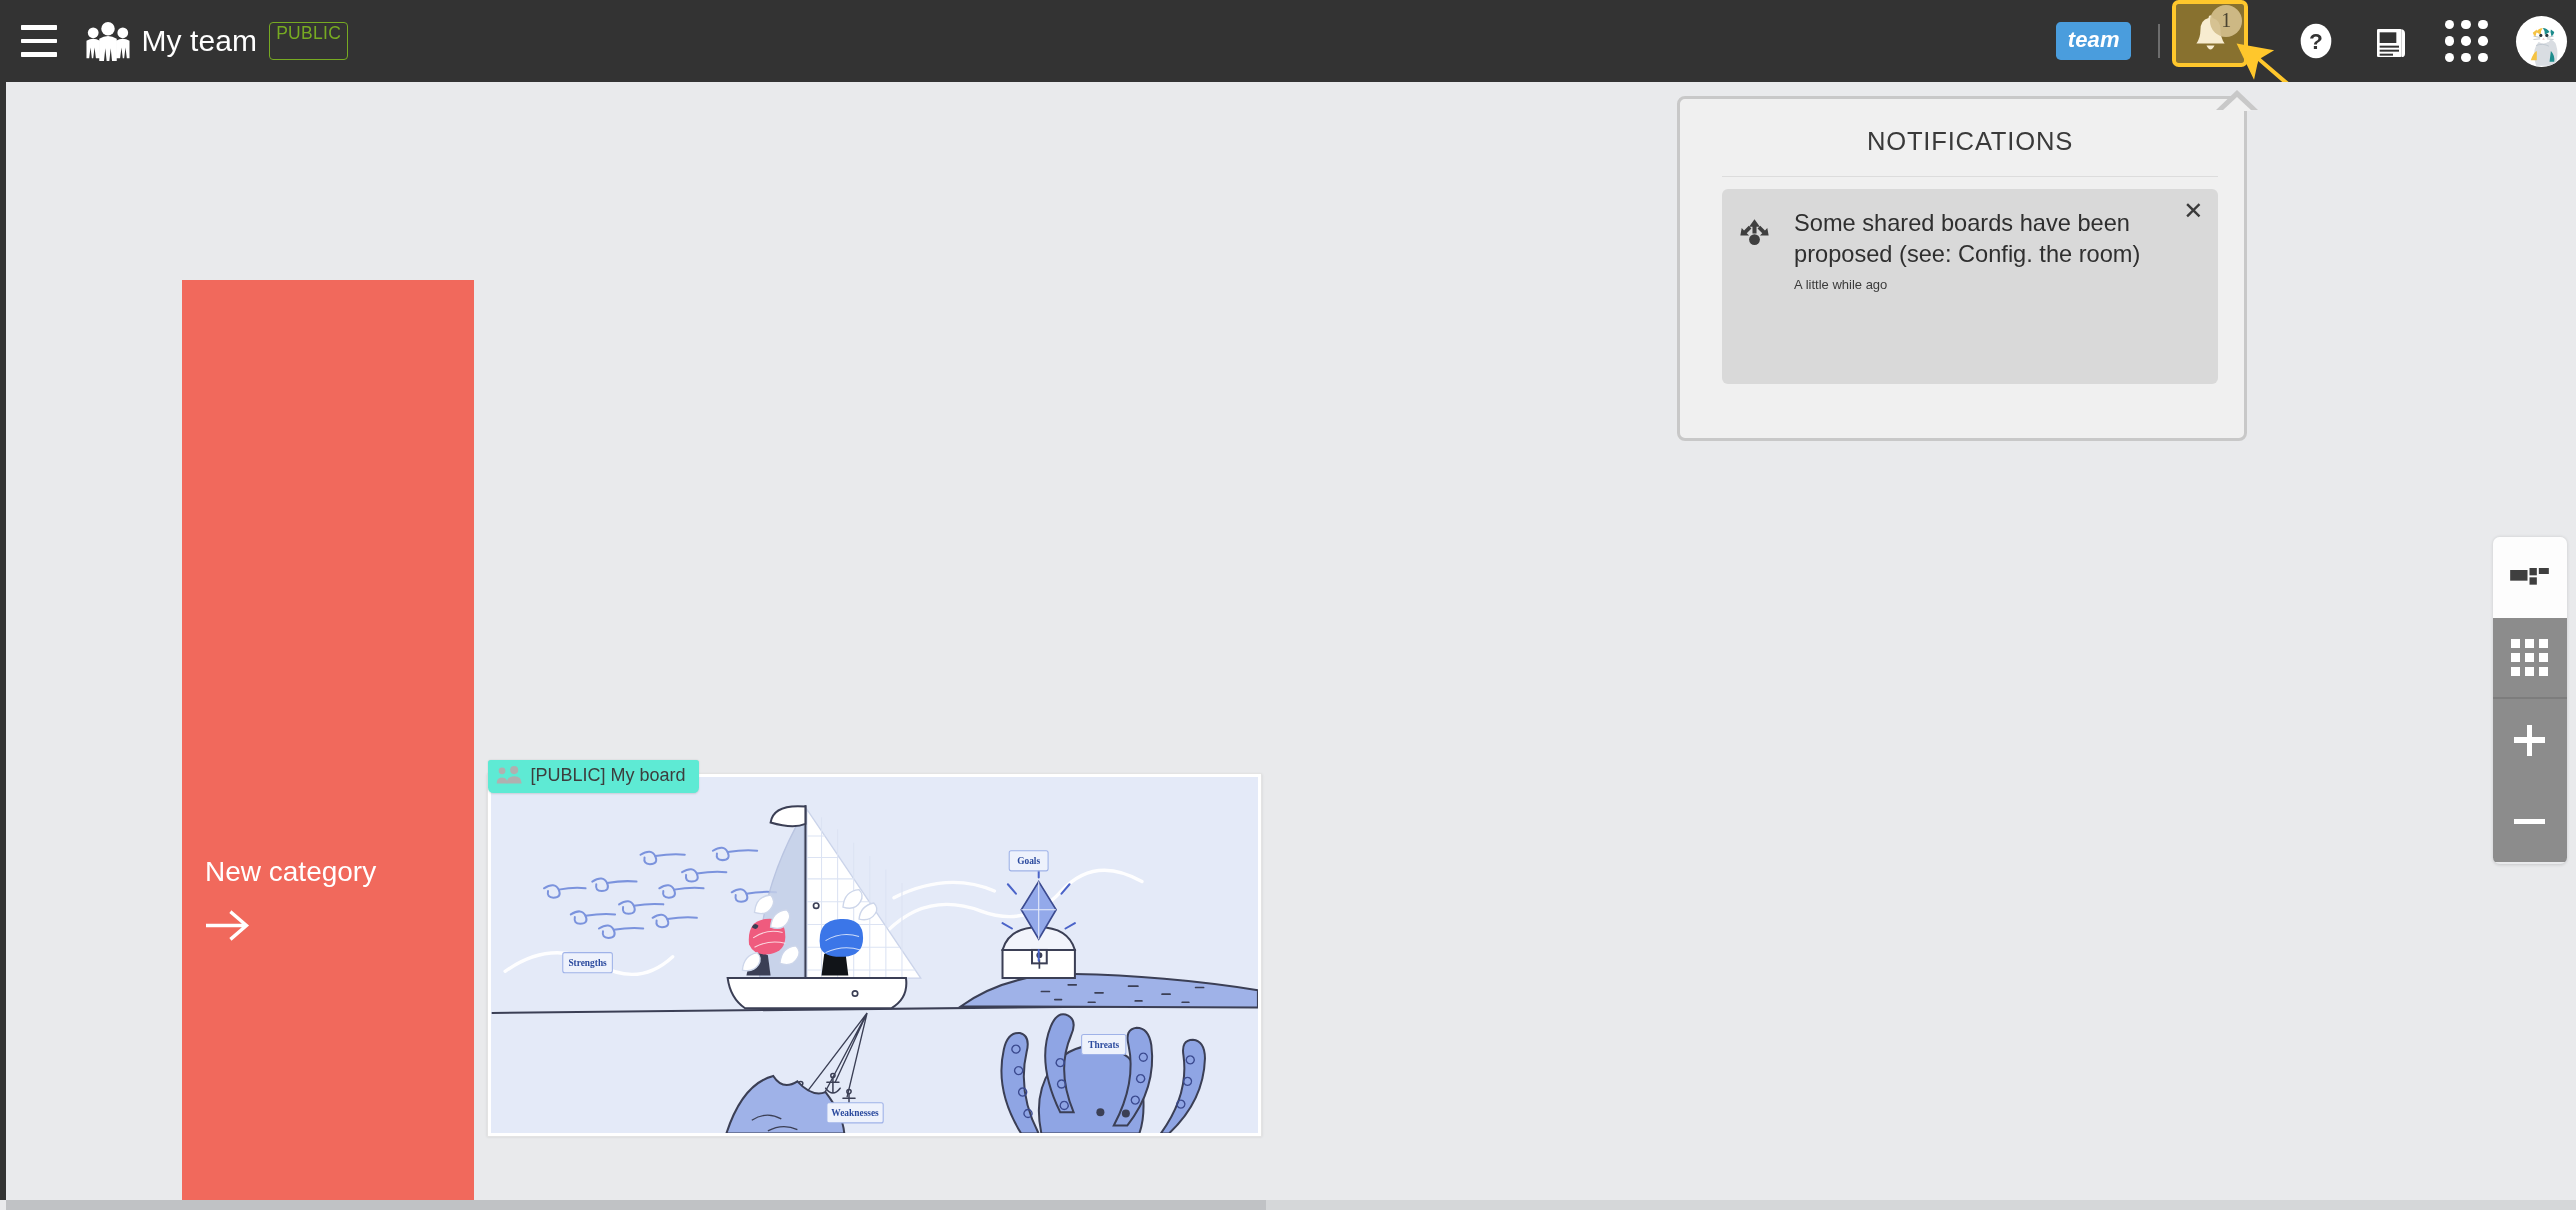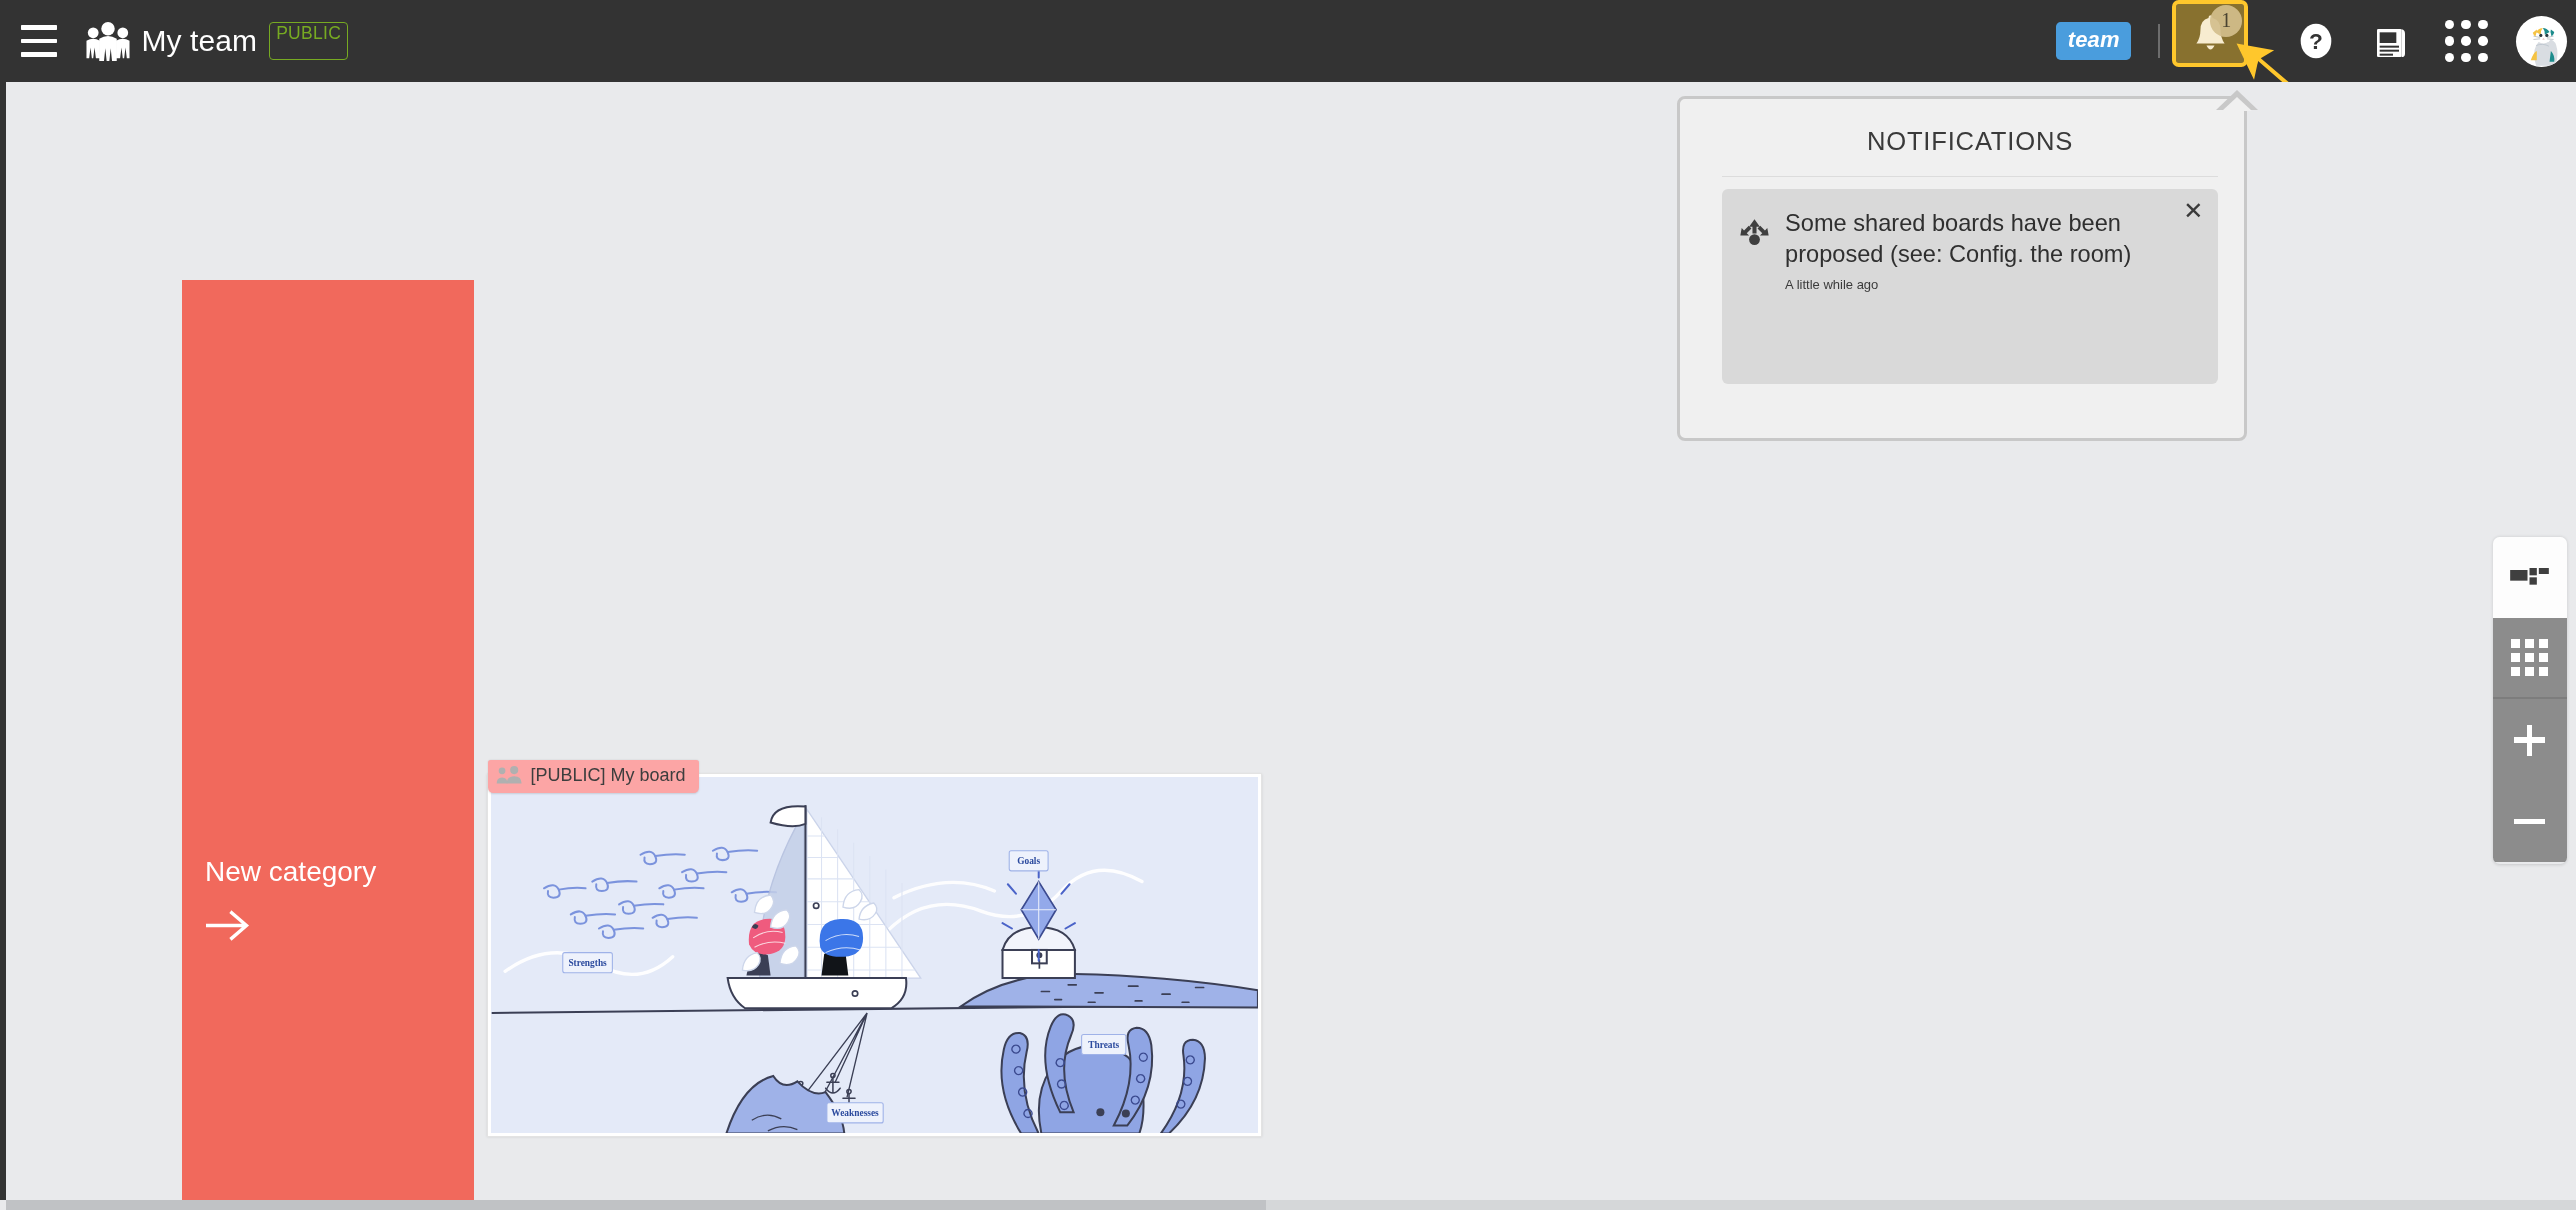--- a/index.html
+++ b/index.html
@@ -121,21 +121,21 @@
     width: 775px; height: 364px;
     background:#ffffff; border:1.3px solid #e3e3e3;
     box-shadow: 0 0.7px 2.7px rgba(0,0,0,0.10);
     cursor:pointer; overflow:hidden;
   }
   #board-thumb { position:absolute; inset:2.7px; background:#e4eaf8; overflow:hidden; }
   #board-thumb svg { position:absolute; left:0; top:0; width:100%; height:100%; }
 
   #board-name-badge {
     position:absolute; left: 488px; top: 760px;
-    background:#fca5a5; border-radius: 2.7px 2.7px 5.4px 5.4px;
+    background:#5eead4; border-radius: 2.7px 2.7px 5.4px 5.4px;
     padding: 5.4px 13.5px 6.7px 8px;
     display:flex; align-items:center; gap: 8.8px;
     box-shadow: 0 0.7px 2px rgba(0,0,0,0.13);
     z-index: 5; cursor:pointer;
   }
   #board-name-badge .ppl { width: 25.6px; height: 19px; flex:none; }
   #board-name-text { font-size: 18px; color:#3d3d3d; white-space:nowrap; }
 
   
   #notif-panel {
@@ -170,21 +170,21 @@
     position:relative; margin: 12px 25.6px 0 25.6px;
     background:#d9d9d9; border-radius: 6px;
     padding: 19px 40px 21.6px 17.5px;
     min-height: 195px; cursor:pointer;
   }
   .notif-close {
     position:absolute; right: 15px; top: 9.4px;
     font-size: 24px; color:#3b3b3b; cursor:pointer; line-height:1;
     font-family:"Liberation Sans", sans-serif;
   }
-  .notif-body { display:flex; gap: 15px; }
+  .notif-body { display:flex; gap: 24px; }
   .notif-ico { width: 31px; height: 31px; flex:none; margin-top: 9.4px; }
   .notif-texts { flex:1; }
   .notif-head {
     font-size: 23.6px; color:#2f2f2f; line-height: 1.32;
     max-width: 377px; margin-bottom: 6.7px;
   }
   .notif-desc {
     font-size: 19px; color:#3b3b3b; line-height: 1.36;
     max-width: 364px;
   }

